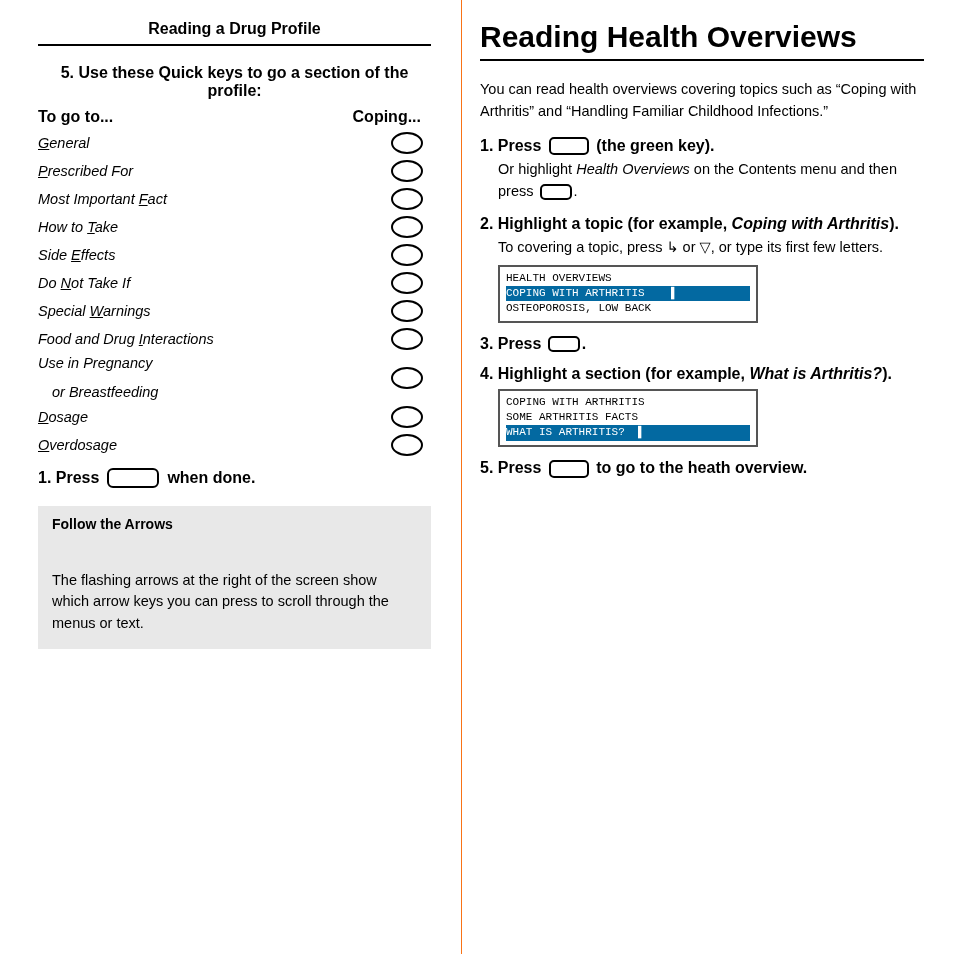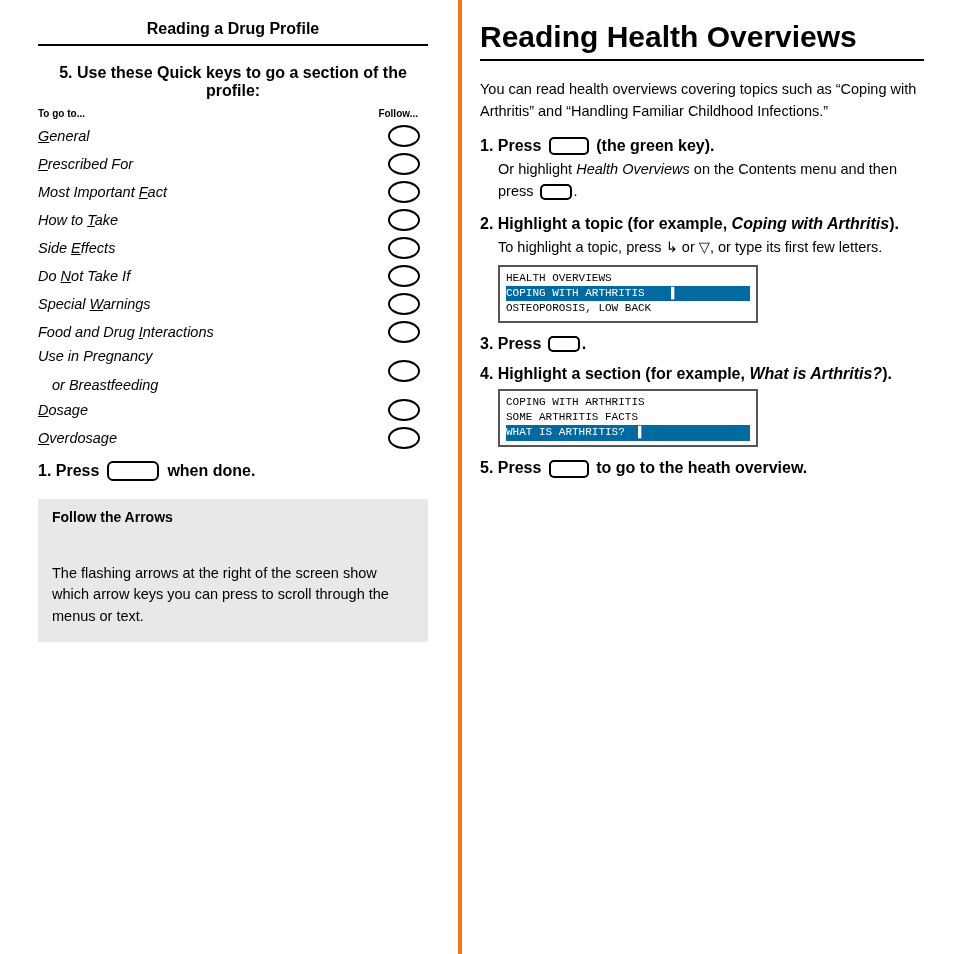--- a/index.html
+++ b/index.html
@@ -13,21 +13,21 @@
       overflow: hidden;
     }
     .page {
       display: flex;
       width: 954px;
       height: 954px;
     }
     .left-col {
       width: 462px;
       padding: 20px 30px 20px 38px;
-      border-right: 4px solid #f97316;
+      border-right: 1px solid #f97316;
     }
     .right-col {
       width: 492px;
       padding: 20px 30px 20px 18px;
     }
     .col-title {
       font-size: 16px;
       font-weight: bold;
       text-align: center;
       margin-bottom: 6px;
@@ -47,21 +47,21 @@
     .section-heading {
       font-size: 16px;
       font-weight: bold;
       margin-bottom: 8px;
       text-align: center;
     }
     .table-header {
       display: flex;
       justify-content: space-between;
       font-weight: bold;
-      font-size: 10px;
+      font-size: 16px;
       margin-bottom: 4px;
       padding-left: 0px;
     }
     .table-header .col-left { font-weight: bold; }
     .table-header .col-right { font-weight: bold; padding-right: 10px; }
     .key-row {
       display: flex;
       align-items: center;
       justify-content: space-between;
       margin-bottom: 2px;
@@ -184,21 +184,21 @@
 <div class="page">
 
   <div class="left-col">
     <div class="col-title">Reading a Drug Profile</div>
     <hr class="col-divider">
 
     <div class="section-heading">5. Use these Quick keys to go a section of the profile:</div>
 
     <div class="table-header">
       <span class="col-left">To go to...</span>
-      <span class="col-right">Follow...</span>
+      <span class="col-right">Coping...</span>
     </div>
 
     <div class="key-row">
       <span class="row-label"><span class="underline">G</span>eneral</span>
       <span class="key-btn"></span>
     </div>
 
     <div class="key-row">
       <span class="row-label"><span class="underline">P</span>rescribed For</span>
       <span class="key-btn"></span>
@@ -277,21 +277,21 @@
       <div class="step-body">
         Or highlight <em>Health Overviews</em> on the Contents menu and then press <span class="inline-btn-sm"></span>.
       </div>
     </div>
 
     <div class="step">
       <div class="step-heading">
         <strong>2.&nbsp;Highlight a topic (for example, <em>Coping with Arthritis</em>).</strong>
       </div>
       <div class="step-body">
-        To highlight a topic, press ↳ or ▽, or type its first few letters.
+        To covering a topic, press ↳ or ▽, or type its first few letters.
       </div>
 
       <div class="screen-box">
         <span class="screen-row">HEALTH OVERVIEWS</span>
         <span class="screen-row highlighted">COPING WITH ARTHRITIS    ▌</span>
         <span class="screen-row">OSTEOPOROSIS, LOW BACK   </span>
       </div>
     </div>
 
     <div class="step">

